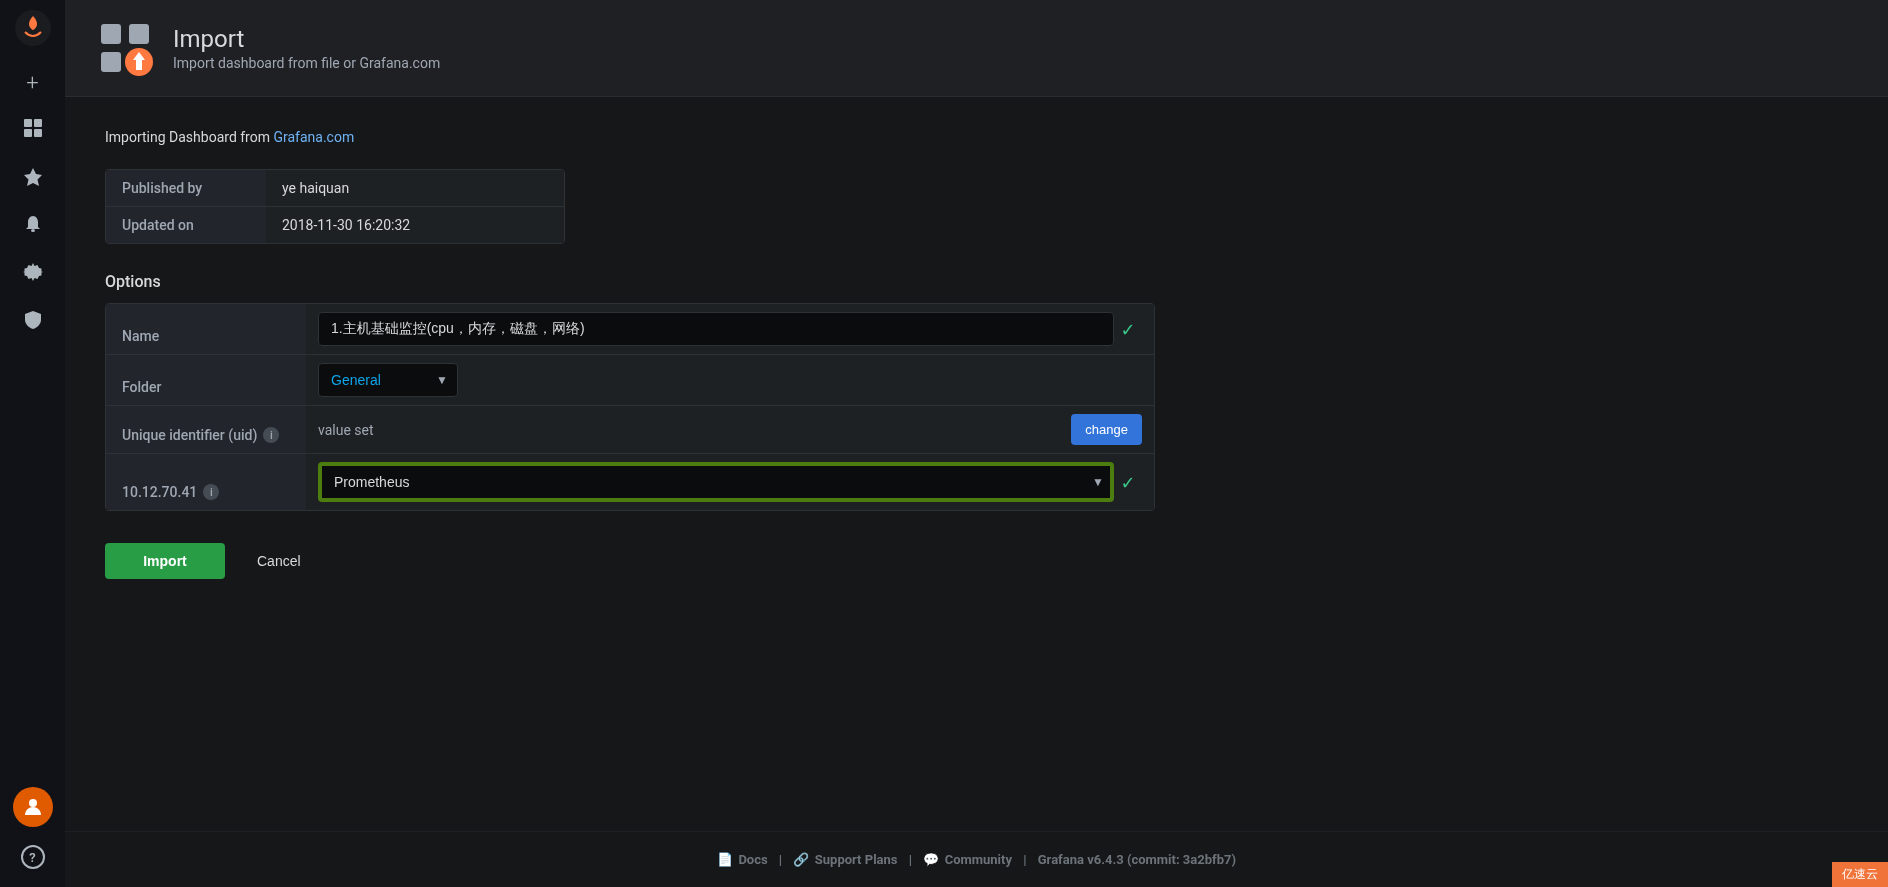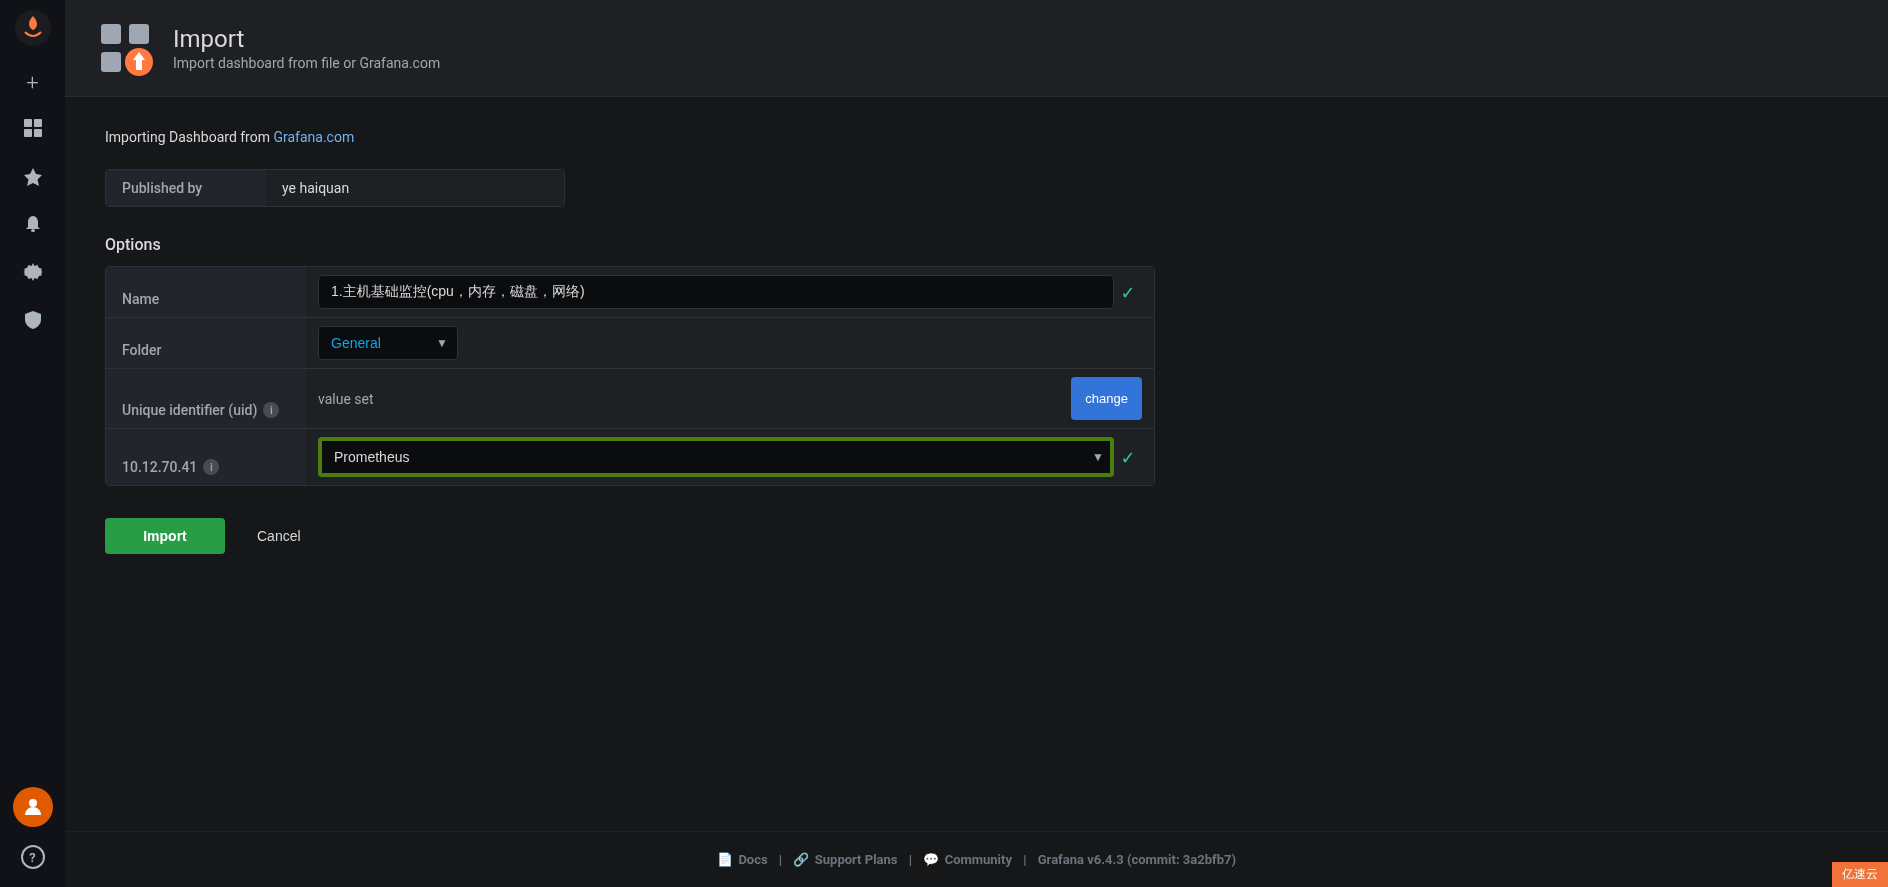--- a/index.html
+++ b/index.html
@@ -227,21 +227,21 @@
     .uid-value {
       color: #9fa7b3;
       flex: 1;
       font-size: 14px;
     }
     .change-btn {
       background: #3274d9;
       border: none;
       border-radius: 4px;
       color: #fff;
-      padding: 14px 14px;
+      padding: 8px 14px;
       font-size: 13px;
       cursor: pointer;
       flex-shrink: 0;
     }
 
     
     .action-buttons {
       display: flex;
       gap: 12px;
       align-items: center;
@@ -444,20 +444,24 @@
 
     <div class="import-source">
       <span>Importing Dashboard from </span>
       <a href="#">Grafana.com</a>
     </div>
 
     <div class="info-table">
       <div class="info-row">
         <div class="info-label">Published by</div>
         <div class="info-value">ye haiquan</div>
+      </div>
+      <div class="info-row">
+        <div class="info-label">Updated on</div>
+        <div class="info-value">2018-11-30 16:20:32</div>
       </div>
     </div>
 
     <div class="options-title">Options</div>
 
     <div class="options-table">
 
       <div class="options-row">
         <div class="options-label">
           <span>Name</span>

